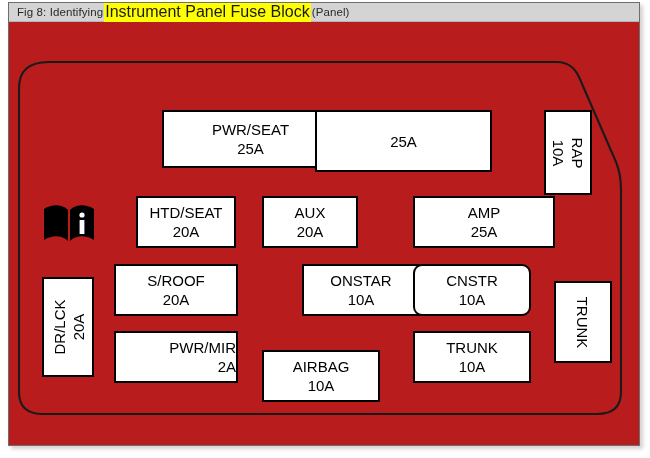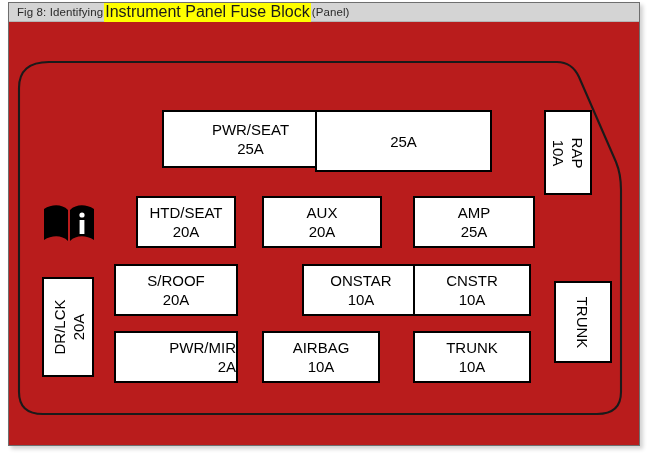--- a/index.html
+++ b/index.html
@@ -172,58 +172,58 @@
         <span class="f-name">RAP</span>
         <span class="f-amp">10A</span>
       </span>
     </div>
 
     <div class="fuse" style="left:105px; top:193px; width:100px; height:52px;margin-left:22px;">
       <span class="f-name">HTD/SEAT</span>
       <span class="f-amp">20A</span>
     </div>
 
-    <div class="fuse" style="left:253px; top:193px; width:120px; height:52px;">
+    <div class="fuse" style="left:253px; top:193px; width:96px; height:52px;">
       <span class="f-name">AUX</span>
       <span class="f-amp">20A</span>
     </div>
 
-    <div class="fuse" style="left:404px; top:193px; width:122px; height:52px;">
+    <div class="fuse" style="left:404px; top:193px; width:142px; height:52px;">
       <span class="f-name">AMP</span>
       <span class="f-amp">25A</span>
     </div>
 
     <div class="fuse" style="left:105px; top:261px; width:124px; height:52px;text-align:center;">
       <span class="f-name">S/ROOF</span>
       <span class="f-amp">20A</span>
     </div>
 
     <div class="fuse" style="left:253px; top:261px; width:118px; height:52px;margin-left:40px;">
       <span class="f-name">ONSTAR</span>
       <span class="f-amp">10A</span>
     </div>
 
-    <div class="fuse" style="left:404px; top:261px; width:118px; height:52px;">
+    <div class="fuse" style="left:404px; top:261px; width:118px; height:52px;border-radius:9px;">
       <span class="f-name">CNSTR</span>
       <span class="f-amp">10A</span>
     </div>
 
     <div class="fuse vert rot-ccw" style="left:33px; top:274px; width:52px; height:100px;">
       <span class="v-inner">
         <span class="f-name">DR/LCK</span>
         <span class="f-amp">20A</span>
       </span>
     </div>
 
     <div class="fuse" style="left:105px; top:328px; width:124px; height:52px;align-items:flex-end;">
       <span class="f-name">PWR/MIR</span>
       <span class="f-amp">2A</span>
     </div>
 
-    <div class="fuse" style="left:253px; top:328px; width:118px; height:52px;">
+    <div class="fuse" style="left:253px; top:347px; width:118px; height:52px;">
       <span class="f-name">AIRBAG</span>
       <span class="f-amp">10A</span>
     </div>
 
     <div class="fuse" style="left:404px; top:328px; width:118px; height:52px;">
       <span class="f-name">TRUNK</span>
       <span class="f-amp">10A</span>
     </div>
 
     <div class="fuse vert rot-cw" style="left:545px; top:278px; width:58px; height:82px;">

